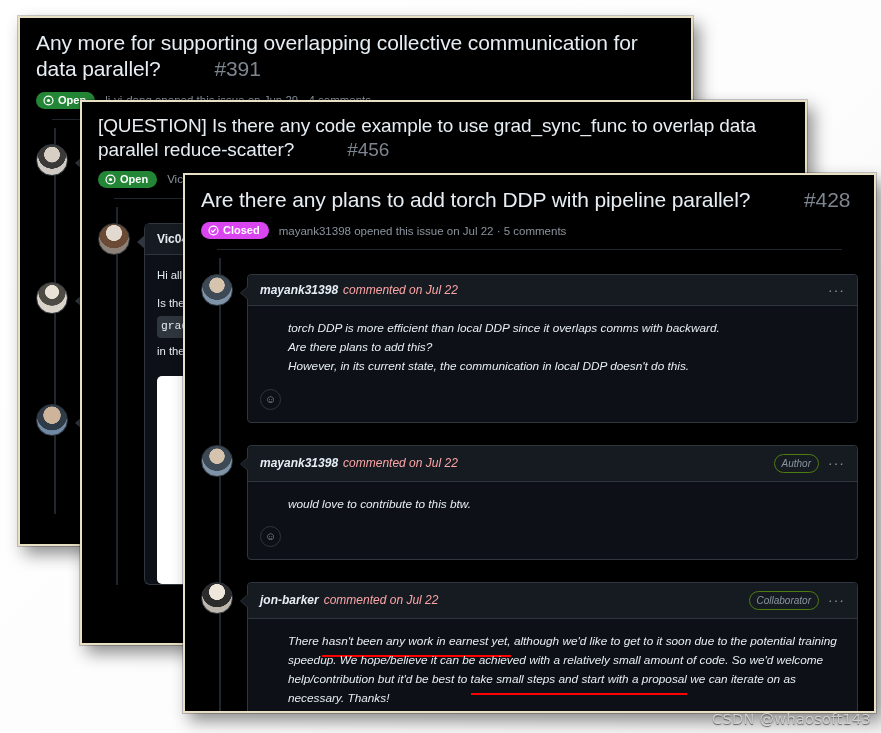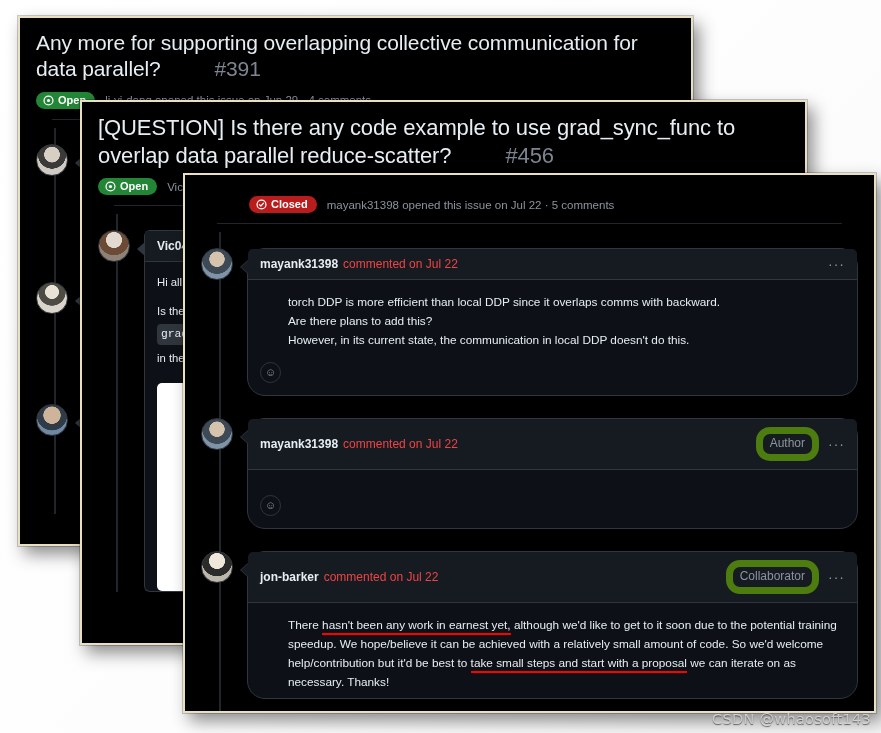--- a/index.html
+++ b/index.html
@@ -39,42 +39,42 @@
 
   .issue-title {
     color: #e6edf3;
     font-size: 21px;
     font-weight: 400;
     line-height: 1.25;
     letter-spacing: -0.1px;
   }
   .issue-title .num { color: #7d8590; font-weight: 400; margin-left: 48px; }
 
-  .issue-title.small { font-size: 22px; }
+  .issue-title.small { font-size: 19px; }
 
   .meta-row {
     display: flex;
     align-items: center;
     gap: 10px;
     margin-top: 9px;
   }
 
   .state-badge {
     display: inline-flex;
     align-items: center;
     gap: 4px;
     border-radius: 14px;
     padding: 3px 9px 3px 7px;
     font-size: 11px;
     font-weight: bold;
     color: #ffffff;
     line-height: 1;
   }
   .state-badge.open   { background: #238636; }
-  .state-badge.closed { background: #b91c1c; margin-left: 48px; }
+  .state-badge.closed { background: #d946ef; }
 
   .state-badge .ico { width: 11px; height: 11px; display:inline-block; }
 
   .meta-text { color: #8b949e; font-size: 11.5px; }
 
   .head-rule {
     height: 1px;
     background: #21262d;
     margin: 10px 16px 0 16px;
   }
@@ -114,23 +114,24 @@
   .avatar.a1 { background: radial-gradient(circle at 50% 32%, #d8cfc4 0 30%, #3b3a38 32% 55%, #cfcac4 56% 100%); }
   .avatar.a2 { background: radial-gradient(circle at 50% 30%, #e9e2d6 0 26%, #4e4b45 28% 52%, #dad4cb 54% 100%); }
   .avatar.a3 { background: radial-gradient(circle at 50% 34%, #cdb49b 0 34%, #2f3b46 36% 60%, #6f88a3 62% 100%); }
   .avatar.a4 { background: radial-gradient(circle at 50% 30%, #e2dad0 0 30%, #6b4b35 32% 58%, #8d8178 60% 100%); }
   .avatar.a5 { background: radial-gradient(circle at 50% 34%, #d6c3ae 0 30%, #3d4a55 32% 58%, #7e93a8 60% 100%); }
   .avatar.a6 { background: radial-gradient(circle at 50% 30%, #efe7dc 0 30%, #2b2b2b 32% 58%, #bdb6ad 60% 100%); }
 
   .bubble {
     flex: 1 1 auto;
     border: 1px solid #30363d;
-    border-radius: 18px;
+    border-radius: 4px;
     background: #0d1117;
     position: relative;
+    font-style: italic;
   }
   .bubble:before {
     content: "";
     position: absolute;
     left: -8px; top: 11px;
     width: 0; height: 0;
     border-top: 7px solid transparent;
     border-bottom: 7px solid transparent;
     border-right: 8px solid #30363d;
   }
@@ -147,48 +148,48 @@
   .bubble-head {
     display: flex;
     align-items: center;
     background: #161b22;
     border-bottom: 1px solid #30363d;
     border-radius: 5px 5px 0 0;
     padding: 8px 12px;
     font-size: 12px;
   }
   .bubble-head .who { color: #e6edf3; font-weight: bold; }
-  .bubble-head .when { color: #ef4444; margin-left: 5px; }
+  .bubble-head .when { color: #fca5a5; margin-left: 5px; }
   .bubble-head .spacer { flex: 1; }
 
   .role-badge {
-    border: 7px solid #4d7c0f;
+    border: 1px solid #4d7c0f;
     color: #8b949e;
     border-radius: 14px;
-    font-size: 12px;
+    font-size: 10px;
     padding: 2px 7px;
     margin-right: 9px;
     line-height: 1.3;
   }
   .kebab {
     color: #8b949e;
     font-size: 14px;
     letter-spacing: 1px;
     line-height: 1;
     cursor: pointer;
   }
 
   .bubble-body { padding: 13px 12px 6px 12px; margin-left: 28px; }
   .bubble-body p {
     color: #e6edf3;
     font-size: 11.8px;
     line-height: 1.62;
   }
 
-  .hl { border-bottom: 2px solid #ff0000; padding-bottom: 1px; }
+  .hl { border-bottom: 2px solid #ff0000; padding-bottom: 7px; }
 
   .react-row { padding: 6px 12px 12px 12px; }
   .react-btn {
     width: 21px; height: 21px;
     border: 1px solid #30363d;
     border-radius: 50%;
     display: flex;
     align-items: center;
     justify-content: center;
     color: #8b949e;
@@ -385,20 +386,24 @@
             <p>in the bac</p>
           </div>
           <div class="code-block">los</div>
         </div>
       </div>
     </div>
   </div>
 
   <div class="card" id="card-front">
     <div class="issue-head">
+      <div class="issue-title">
+        <span>Are there any plans to add torch DDP with pipeline parallel?</span>
+        <span class="num">#428</span>
+      </div>
       <div class="meta-row">
         <span class="state-badge closed">
           <span class="ico">
             <svg viewBox="0 0 16 16" width="11" height="11">
                 <circle cx="8" cy="8" r="6.5" fill="none" stroke="#fff" stroke-width="1.8"></circle>
                 <path d="M5 8.2l2 2 4-4.2" fill="none" stroke="#fff" stroke-width="1.8" stroke-linecap="round" stroke-linejoin="round"></path>
               </svg>
           </span>
           <span>Closed</span>
         </span>
@@ -433,20 +438,21 @@
         <div class="avatar a5"></div>
         <div class="bubble">
           <div class="bubble-head">
             <span class="who">mayank31398</span>
             <span class="when">commented on Jul 22</span>
             <span class="spacer"></span>
             <span class="role-badge">Author</span>
             <span class="kebab">···</span>
           </div>
           <div class="bubble-body">
+            <p>would love to contribute to this btw.</p>
           </div>
           <div class="react-row">
             <div class="react-btn">☺</div>
           </div>
         </div>
       </div>
 
       <div class="comment">
         <div class="avatar a6"></div>
         <div class="bubble">

